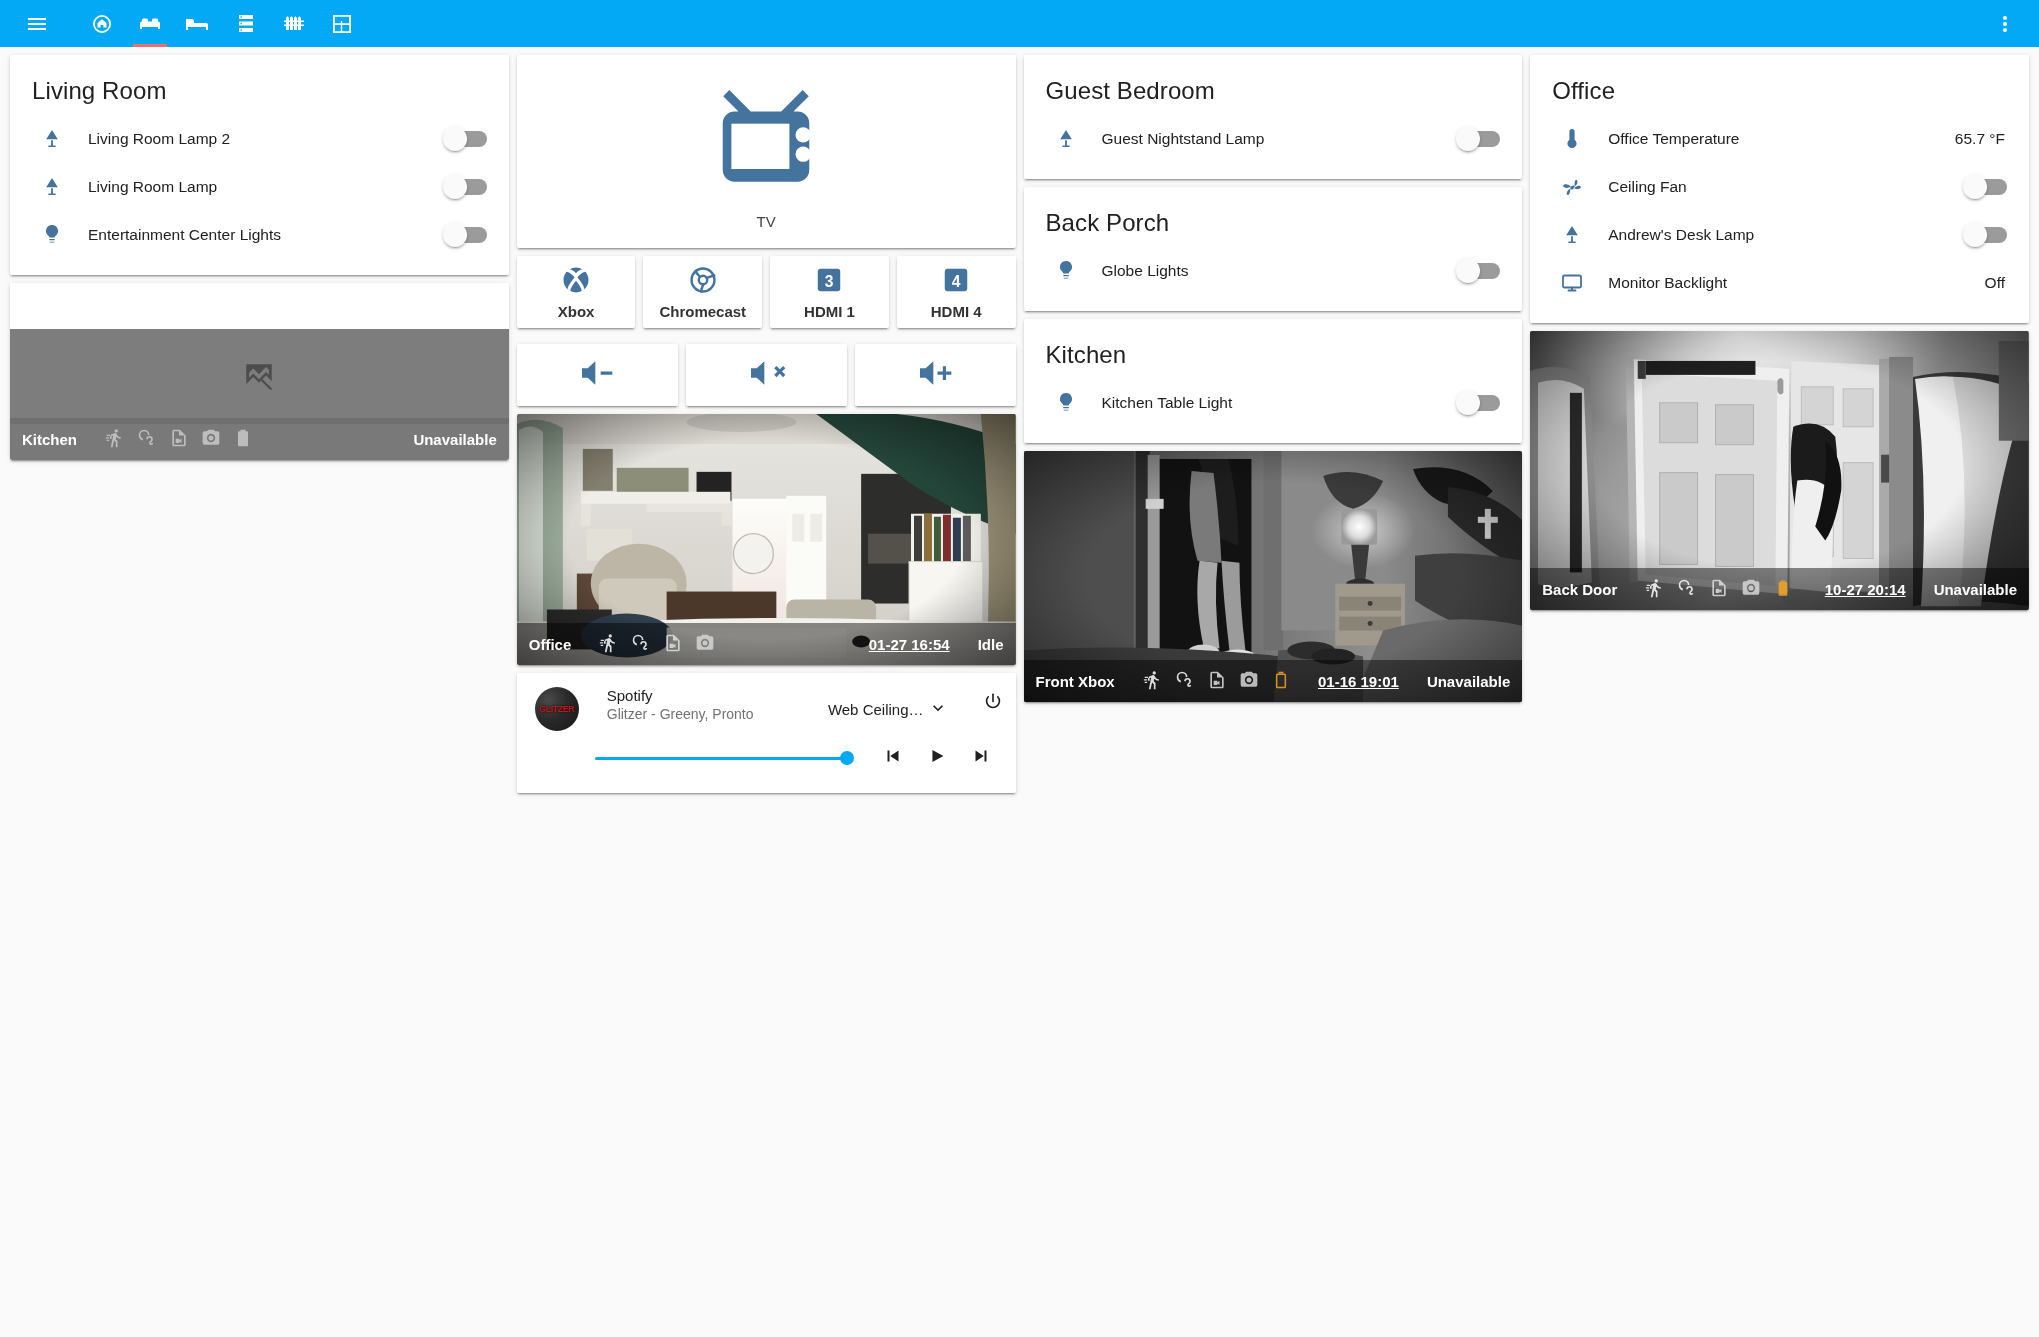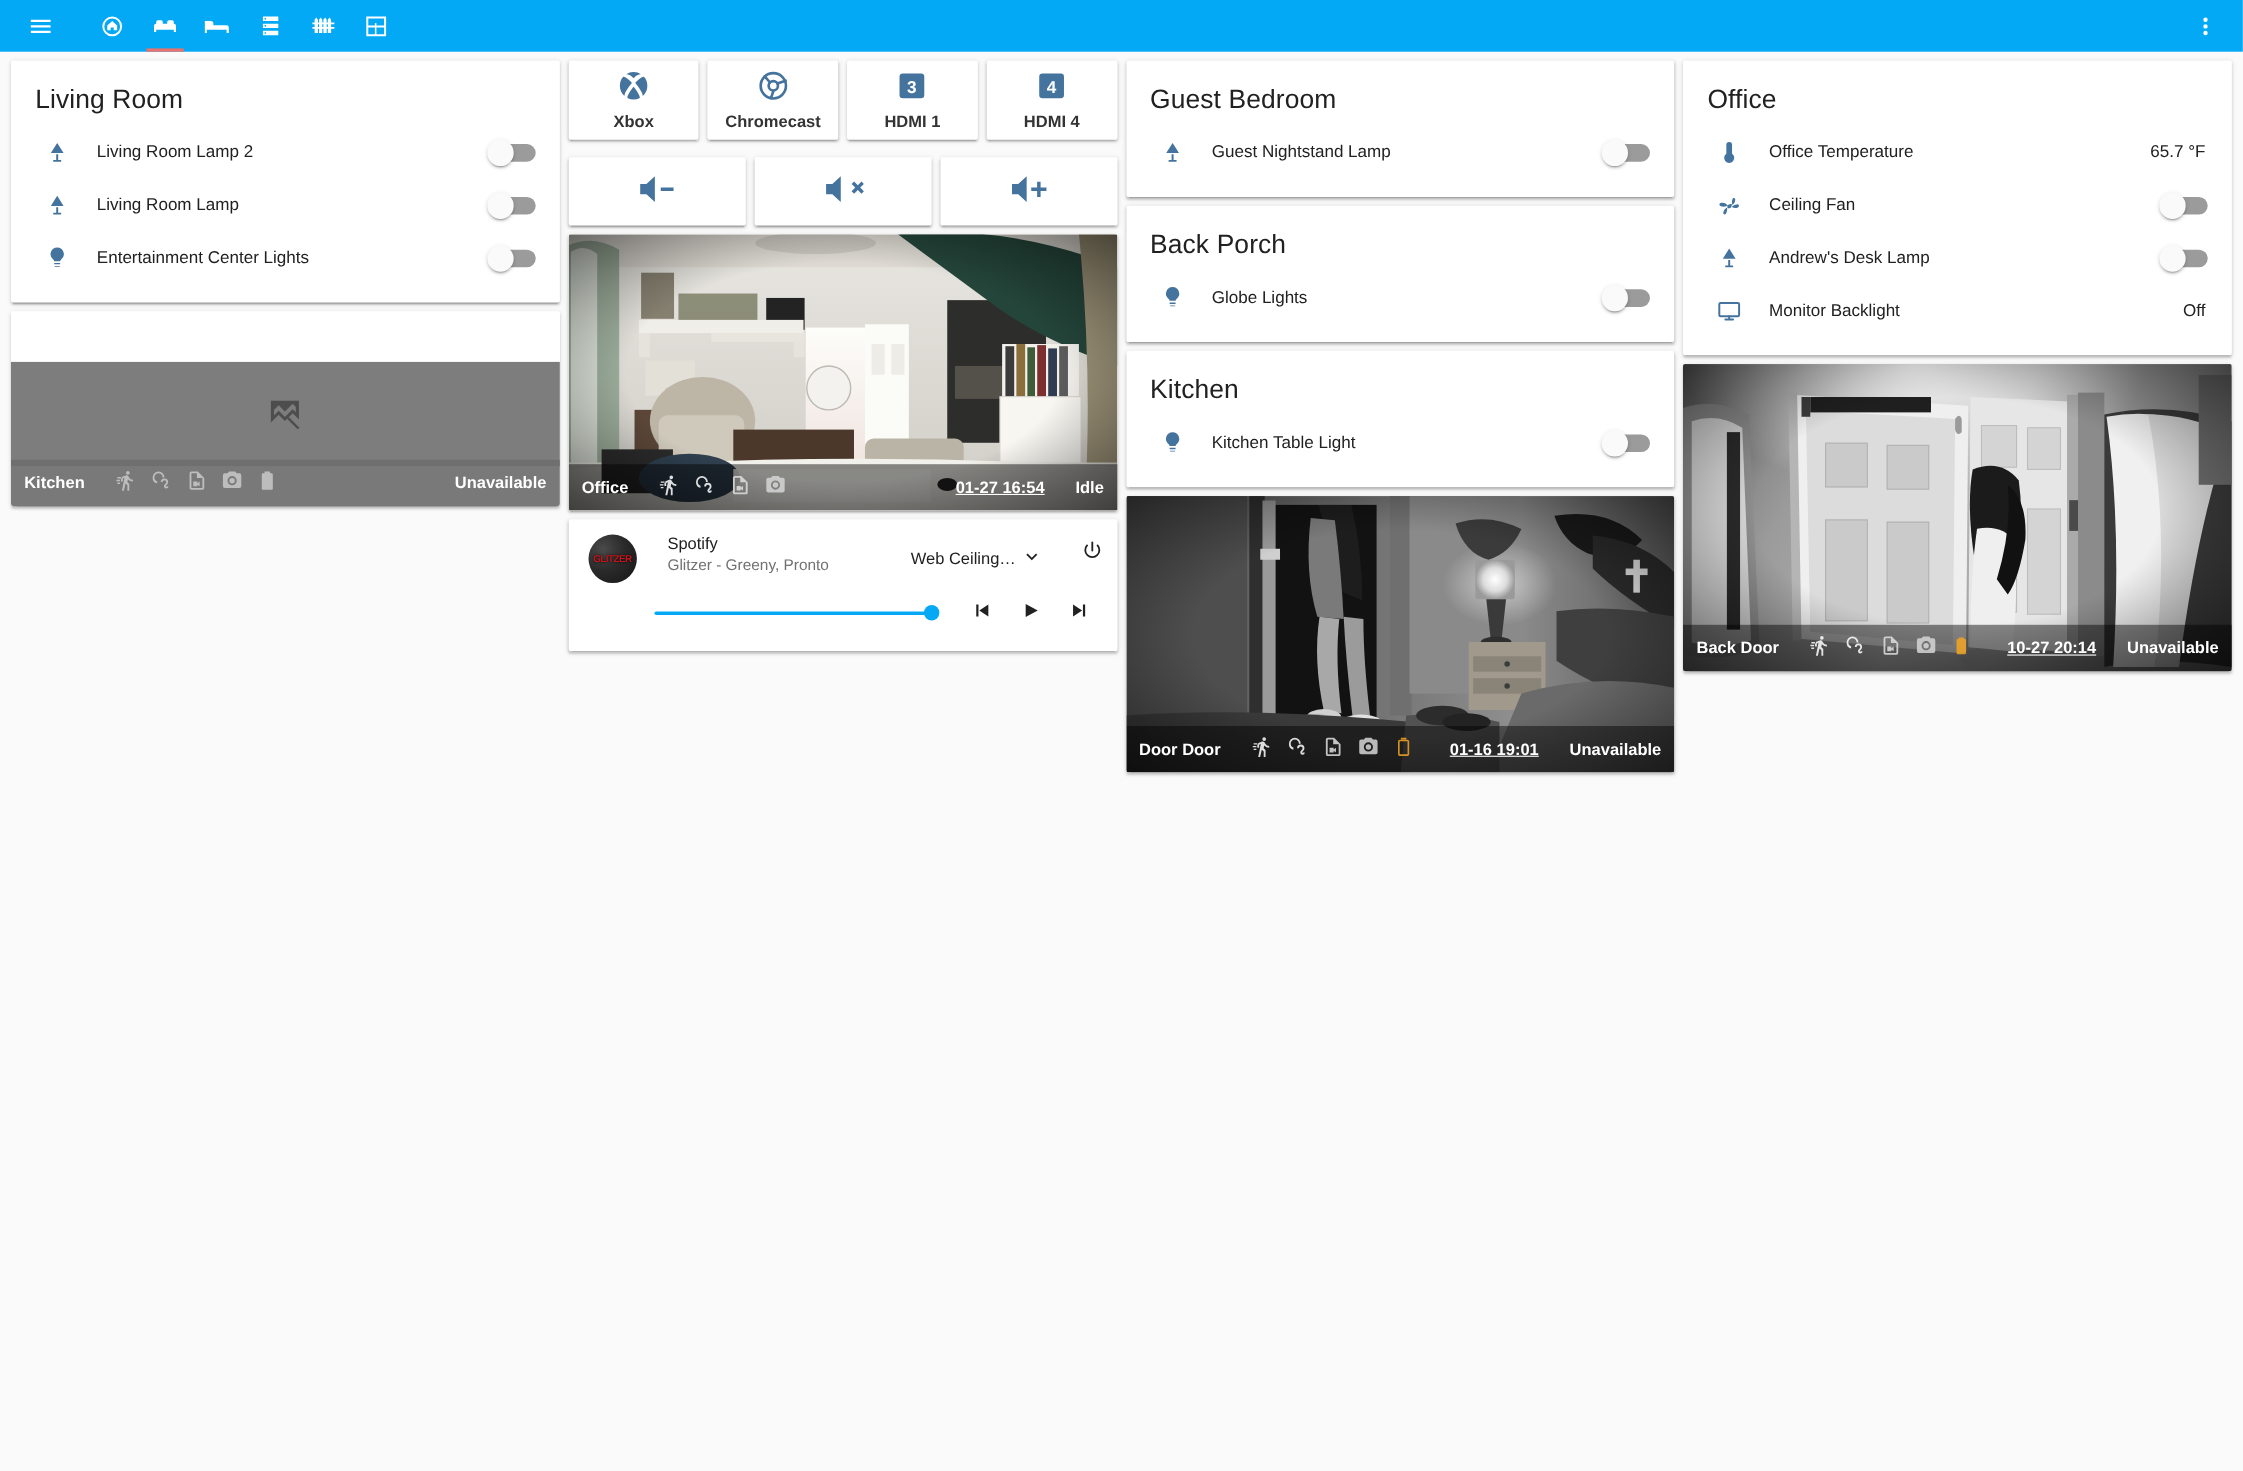--- a/index.html
+++ b/index.html
@@ -314,20 +314,33 @@
         </span>
         <span class="cam-spacer"></span>
         <span class="cam-status">Unavailable</span>
       </div>
     </div>
 
   </div>
 
   <div class="col">
 
+    <div class="card">
+      <div class="tv-hero">
+        <span>
+          <svg width="128" height="112" viewBox="0 0 24 22" fill="#44739e">
+            <path d="M7.3 1 6.1 2.2l3 3H8.3A2.3 2.3 0 0 0 6 7.5v9.2A2.3 2.3 0 0 0 8.3 19h12.4a2.3 2.3 0 0 0 2.3-2.3V7.5a2.3 2.3 0 0 0-2.3-2.3h-.8l3-3L21.7 1l-4.2 4.2h-6L7.3 1Z" transform="translate(-2.5,0)"></path>
+            <rect x="5.2" y="7.6" width="11.4" height="8.9" fill="#fff"></rect>
+            <circle cx="19.3" cy="9.8" r="1.5" fill="#fff"></circle>
+            <circle cx="19.3" cy="13.6" r="1.5" fill="#fff"></circle>
+          </svg>
+        </span>
+        <div class="tv-label">TV</div>
+      </div>
+    </div>
 
     <div class="src-grid">
       <div class="src-btn">
         <span>
           <svg width="30" height="30" viewBox="0 0 24 24" fill="#44739e">
               <path d="M12 2a10 10 0 0 0-5.6 1.7c2.2-.6 4.9 2 5.6 2.8.7-.8 3.4-3.4 5.6-2.8A10 10 0 0 0 12 2M4.6 5.2A10 10 0 0 0 2 12c0 3 1.3 5.6 3.4 7.5-.5-2.4 4-8 5.4-9.6-1.8-2.1-5-4.6-6.2-4.4v-.3m14.8 0v.3c-1.2-.2-4.4 2.3-6.2 4.4 1.4 1.6 5.9 7.2 5.4 9.6A10 10 0 0 0 22 12a10 10 0 0 0-2.6-6.8M12 12.6c-1.5 1.8-5 6.7-4.5 8.2A10 10 0 0 0 12 22a10 10 0 0 0 4.5-1.2c.5-1.5-3-6.4-4.5-8.2Z"></path>
             </svg>
         </span>
         <span class="lbl">Xbox</span>
       </div>
@@ -643,21 +656,21 @@
         <rect x="455" y="66" width="20" height="6" fill="#d8d8d8"></rect>
         <path d="M392 105 Q440 98 500 110 L500 200 Q430 176 392 150Z" fill="#3f3f3f"></path>
         <path d="M360 180 Q430 160 500 175 L500 252 L330 252Z" fill="#6a6a6a"></path>
         <path d="M0 200 Q120 192 260 206 L260 252 L0 252Z" fill="#3a3a3a"></path>
         <path d="M255 200 Q300 196 340 206 L340 252 L250 252Z" fill="#525252"></path>
         <ellipse cx="288" cy="200" rx="24" ry="9" fill="#2c2c2c"></ellipse>
         <ellipse cx="310" cy="206" rx="22" ry="8" fill="#232323"></ellipse>
         <rect width="500" height="252" fill="url(#fdVig)"></rect>
       </svg>
       <div class="cam-footer">
-        <span class="cam-name">Door Door</span>
+        <span class="cam-name">Front Xbox</span>
         <span class="cam-icons">
           <span>
             <svg width="20" height="20" viewBox="0 0 24 24" fill="#fff">
                 <path d="M13.5 5.5a2 2 0 1 0 0-4 2 2 0 0 0 0 4M9.8 8.9 7 23h2.1l1.8-8 2.1 2v6h2v-7.5l-2.1-2 .6-3A7.3 7.3 0 0 0 19 13v-2a5 5 0 0 1-4.2-2.4l-1-1.6c-.4-.6-1-1-1.8-1-.3 0-.5 0-.8.2L6 8.3V13h2V9.6l1.8-.7M2 8h5v1.5H2V8m-1 3h4v1.5H1V11m1 3h3v1.5H2V14Z"></path>
               </svg>
           </span>
           <span>
             <svg width="20" height="20" viewBox="0 0 24 24" fill="#fff">
                 <path d="M17 20.5a2.5 2.5 0 0 1-2.5-2.5c0-1 .6-1.7 1.3-2.4.6-.6 1.2-1.1 1.2-2.1a2 2 0 0 0-4 0h-2a4 4 0 0 1 8 0c0 1.7-.9 2.6-1.7 3.3-.6.6-.8.9-.8 1.2a.5.5 0 0 0 1 0h1.9a2.5 2.5 0 0 1-2.4 2.5M8.5 2A6.5 6.5 0 0 1 15 8.5h-2A4.5 4.5 0 0 0 8.5 4 4.5 4.5 0 0 0 4 8.5c0 2 1.3 3.6 3 4.2V15a6.5 6.5 0 0 1-4.9-6.5A6.5 6.5 0 0 1 8.5 2Z"></path>
               </svg>

